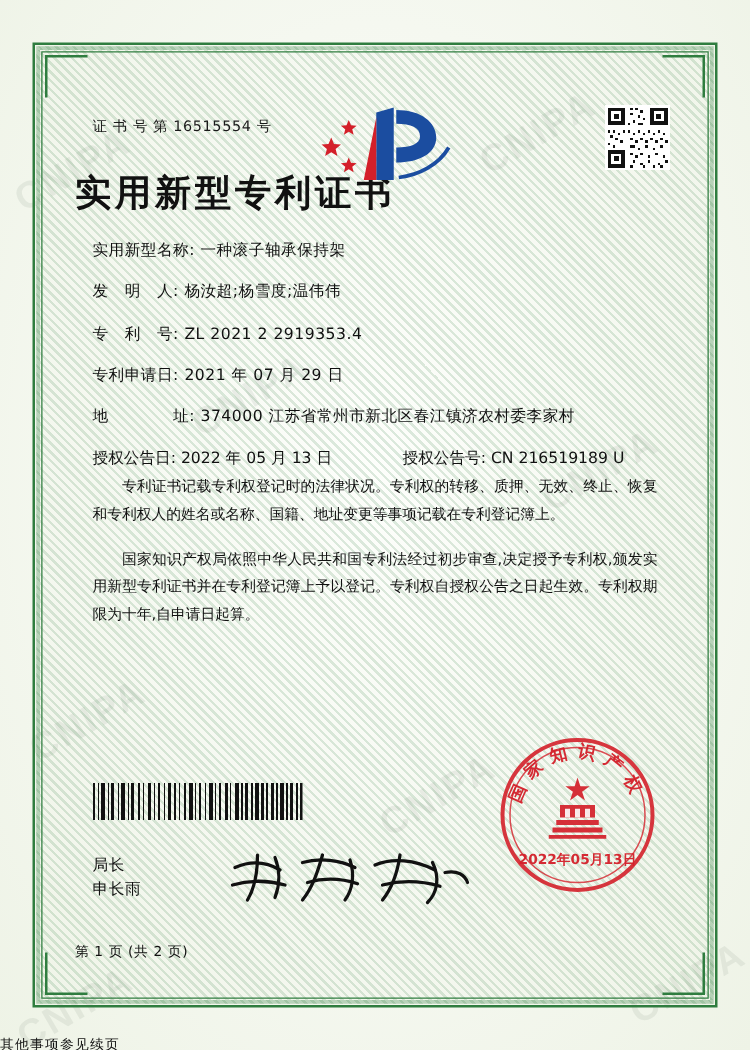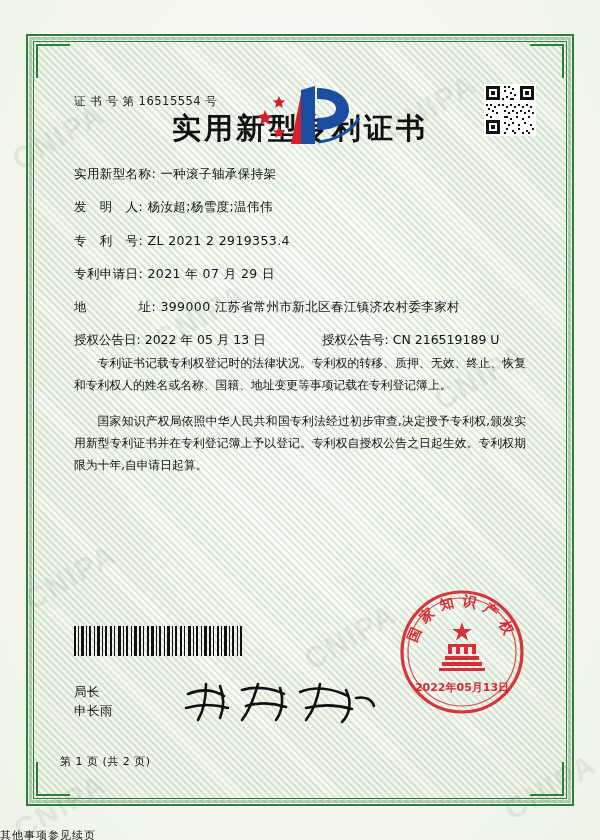--- a/index.html
+++ b/index.html
@@ -61,22 +61,22 @@
     font-size:11.5px; color:#1a1a1a; letter-spacing:0.5px;
     margin-left:14px; padding-top:24px;
   }
   #logo-wrap {
     position:absolute; left:195px; top:10px; width:110px; height:72px;
   }
   #qr {
     position:absolute; right:4px; top:14px; width:52px; height:52px;
   }
   #title {
-    text-align:center; font-size:29px; font-weight:bold; color:#111;
-    letter-spacing:3px; 
+    text-align:left; font-size:29px; font-weight:bold; color:#111;
+    letter-spacing:3px; margin-top:26px;
     font-family:"DejaVu Sans", sans-serif;
   }
   .field {
     font-size:12.5px; color:#111; margin:0 0 0 14px;
     padding-top:17px; letter-spacing:0.4px; line-height:1.3;
   }
   .field .lbl { display:inline-block; }
   .field-row { display:flex; margin-left:14px; padding-top:17px; font-size:12.5px; color:#111; }
   .field-row .c1 { width:248px; }
   .para {
@@ -234,21 +234,21 @@
     <div class="field">
       <span class="lbl">专　利　号:</span>
       <span>ZL 2021 2 2919353.4</span>
     </div>
     <div class="field">
       <span class="lbl">专利申请日:</span>
       <span>2021 年 07 月 29 日</span>
     </div>
     <div class="field">
       <span class="lbl">地　　　　址:</span>
-      <span>399000 江苏省常州市新北区春江镇济农村委李家村</span>
+      <span>374000 江苏省常州市新北区春江镇济农村委李家村</span>
     </div>
 
     <div class="field-row">
       <div class="c1">
         <span class="lbl">授权公告日:</span>
         <span>2022 年 05 月 13 日</span>
       </div>
       <div>
         <span class="lbl">授权公告号:</span>
         <span>CN 216519189 U</span>

